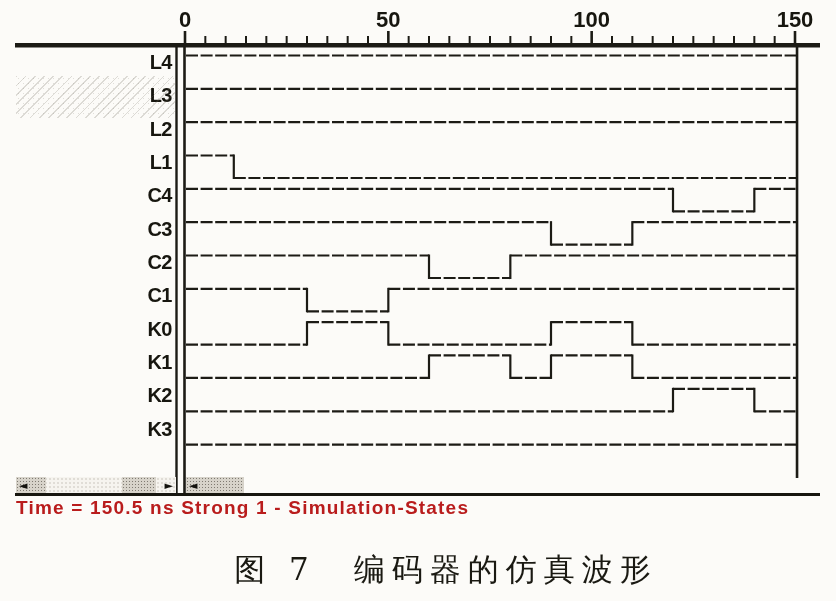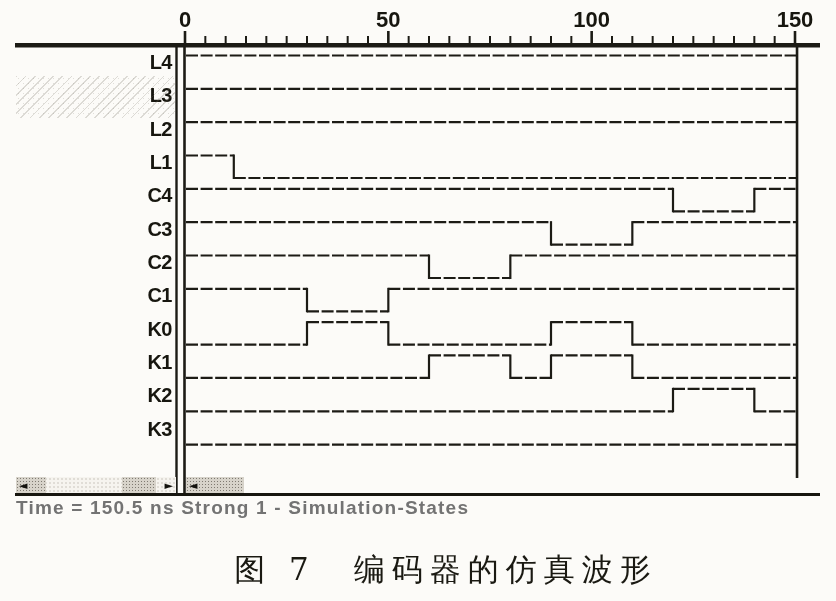--- a/index.html
+++ b/index.html
@@ -24,21 +24,21 @@
         background-image:radial-gradient(rgba(55,50,40,0.55) 0.8px, transparent 1px);
         background-size:3px 3px;}
   .sb-btn{position:absolute;top:0;height:100%;display:flex;align-items:center;}
   .sb-btn.l{left:0;width:30px;}
   .sb-btn.r{right:0;width:20px;justify-content:flex-end;}
   .sb-thumb{position:absolute;top:0;right:20px;width:34px;height:100%;}
   .rthumb{position:absolute;left:2px;top:0;width:58px;height:100%;display:flex;align-items:center;}
   .arrow{font-family:"DejaVu Sans",sans-serif;font-size:11px;line-height:17px;color:#14130e;padding:0 3px;}
   .bottom-border{position:absolute;left:15px;top:493px;width:805px;height:3px;background:#17160f;}
   .status{position:absolute;left:16px;top:497px;white-space:nowrap;
-          font-weight:bold;font-size:19px;letter-spacing:1.2px;color:#737373;}
+          font-weight:bold;font-size:19px;letter-spacing:1.2px;color:#b91c1c;}
   .caption{position:absolute;left:0;top:549px;width:100%;text-align:center;
            font-family:"DejaVu Serif","Liberation Serif",serif;font-size:31px;
            letter-spacing:7px;color:#1a1912;margin-left:28px;}
 </style>
 </head>
 <body>
 
 <div class="screen">
 
   <svg id="wave-svg" width="836" height="497">

